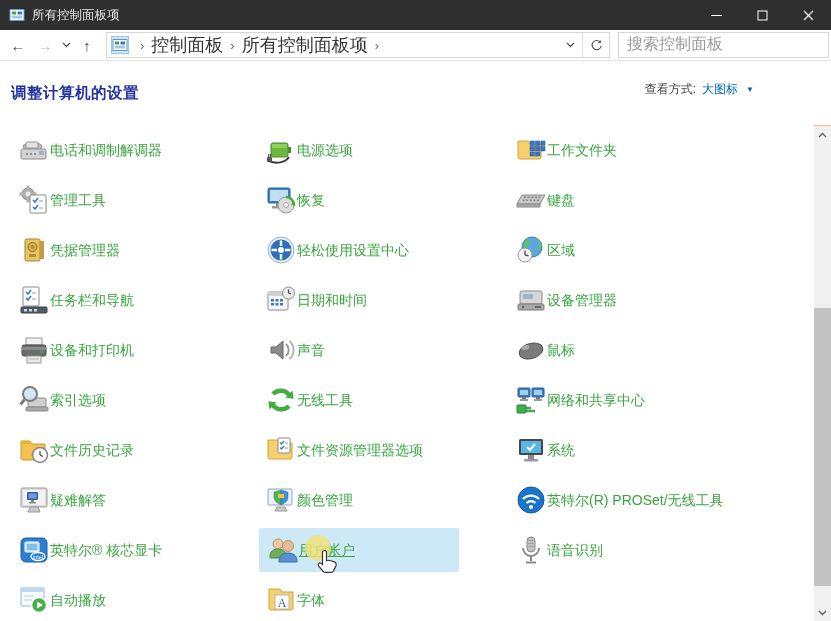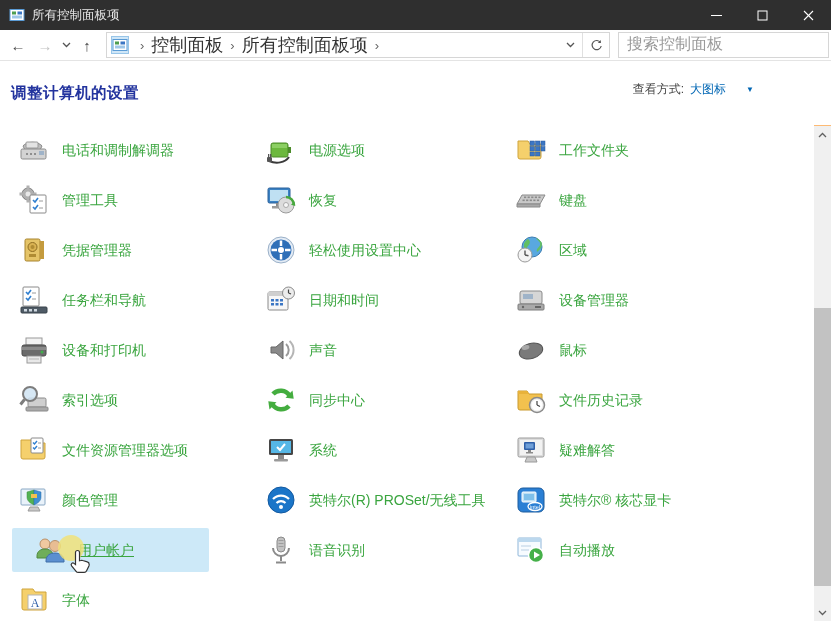--- a/index.html
+++ b/index.html
@@ -30,30 +30,30 @@
   .addr-refresh{width:26px;height:100%;display:flex;align-items:center;justify-content:center;border-left:1px solid #e0e0e0;}
   .searchbox{height:24px;width:209px;border:1px solid #d6d6d6;margin-left:8px;display:flex;align-items:center;background:#fff;}
   .searchbox input{border:none;outline:none;flex:1;font-size:16px;padding:0 0 0 8px;color:#444;font-family:Liberation Mono, monospace;background:transparent;}
   .searchbox input::placeholder{color:#9a9a9a;}
   .search-icon-wrap{width:26px;display:flex;align-items:center;justify-content:center;}
 
   
   .header-band{position:absolute;top:61px;left:0;right:0;height:64px;background:#fff;}
   .page-title{position:absolute;left:11px;top:22px;font-size:15.5px;color:#22339e;font-weight:bold;letter-spacing:0.5px;}
   .view-by{position:absolute;right:77px;top:12px;font-size:12px;color:#454545;display:flex;align-items:center;gap:6px;white-space:nowrap;margin-top:8px;}
-  .view-by .view-link{color:#0066b4;cursor:pointer;display:flex;align-items:center;gap:20px;}
+  .view-by .view-link{color:#0066b4;cursor:pointer;display:flex;align-items:center;gap:8px;}
   .view-caret{font-size:8px;color:#0066b4;line-height:1;}
 
   
   .content{position:absolute;top:125px;left:0;right:17px;bottom:0;overflow:hidden;background:#fff;}
   #grid{position:absolute;left:18px;top:0;display:grid;grid-template-columns:247px 250px 296px;grid-auto-rows:50px;}
   .item{display:flex;align-items:center;position:relative;cursor:pointer;}
   .item-icon{width:32px;height:32px;flex:0 0 32px;display:flex;align-items:center;justify-content:center;}
-  .item-label{margin-left:12px;font-size:14px;color:#3aa53f;line-height:1.3;max-width:201px;}
-  .item.hl{background:#cde9f8;border-radius:2px;margin:3px 56px 3px -6px;padding-left:22px;}
+  .item-label{font-size:14px;color:#3aa53f;line-height:1.3;max-width:201px;}
+  .item.hl{background:#cde9f8;border-radius:2px;margin:3px 56px 3px -6px;padding-left:8px;}
   .item.hl .item-label{text-decoration:underline;}
   .halo{position:absolute;left:46px;top:7px;width:26px;height:26px;border-radius:50%;background:rgba(240,226,122,0.85);}
   .hand{position:absolute;left:57px;top:21px;}
 
   
   .scrollbar{position:absolute;top:126px;right:0;bottom:0;width:17px;background:#f0f0f0;}
   .sb-btn{height:17px;display:flex;align-items:center;justify-content:center;}
   .sb-btn.down{position:absolute;bottom:0;left:0;right:0;}
   .sb-track{position:absolute;top:17px;bottom:17px;left:0;right:0;}
   .sb-thumb{position:absolute;top:165px;left:0;width:17px;height:278px;background:#c2c2c2;}
@@ -396,21 +396,38 @@
   </div>
         <div class="item">
     <span class="item-icon">
             <svg viewBox="0 0 32 32" width="32" height="32">
               <path d="M8 10a10.5 10.5 0 0 1 16.5 1.5" stroke="#44ad3f" stroke-width="4.5" fill="none"></path>
               <path d="M27.5 6.5l1.2 8.2-8.2-1z" fill="#44ad3f"></path>
               <path d="M24 22a10.5 10.5 0 0 1-16.5-1.5" stroke="#44ad3f" stroke-width="4.5" fill="none"></path>
               <path d="M4.5 25.5l-1.2-8.2 8.2 1z" fill="#44ad3f"></path>
             </svg>
           </span>
-    <span class="item-label">同步中心</span>
+    <span class="item-label">无线工具</span>
+  </div>
+        <div class="item">
+    <span class="item-icon">
+            <svg viewBox="0 0 32 32" width="32" height="32">
+              <rect x="3" y="4" width="12" height="9" rx="1" fill="#3a7fc1" stroke="#2b5f91"></rect>
+              <rect x="5" y="6" width="8" height="5" fill="#9fd0f0"></rect>
+              <rect x="17" y="4" width="12" height="9" rx="1" fill="#3a7fc1" stroke="#2b5f91"></rect>
+              <rect x="19" y="6" width="8" height="5" fill="#9fd0f0"></rect>
+              <rect x="7" y="13" width="4" height="2" fill="#777"></rect>
+              <rect x="21" y="13" width="4" height="2" fill="#777"></rect>
+              <rect x="5" y="15" width="8" height="2" fill="#9a9a9a"></rect>
+              <rect x="19" y="15" width="8" height="2" fill="#9a9a9a"></rect>
+              <path d="M4 24h12M4 27h16" stroke="#49a84f" stroke-width="2.5"></path>
+              <rect x="2" y="21" width="9" height="8" rx="1" fill="#3faf46" stroke="#2d8036"></rect>
+            </svg>
+          </span>
+    <span class="item-label">网络和共享中心</span>
   </div>
         <div class="item">
     <span class="item-icon">
             <svg viewBox="0 0 32 32" width="32" height="32">
               <path d="M3 7h9l2 3h13v14a2 2 0 0 1-2 2H5a2 2 0 0 1-2-2z" fill="#f2c14e" stroke="#c99a2e"></path>
               <path d="M3 7h9l2 3H3z" fill="#e8b23a"></path>
               <circle cx="22" cy="21" r="7.5" fill="#ececec" stroke="#8a8a8a" stroke-width="1.5"></circle>
               <circle cx="22" cy="21" r="5.5" fill="#fff"></circle>
               <line x1="22" y1="21" x2="22" y2="17" stroke="#444" stroke-width="1.2"></line>
               <line x1="22" y1="21" x2="25" y2="22.5" stroke="#444" stroke-width="1.2"></line>

